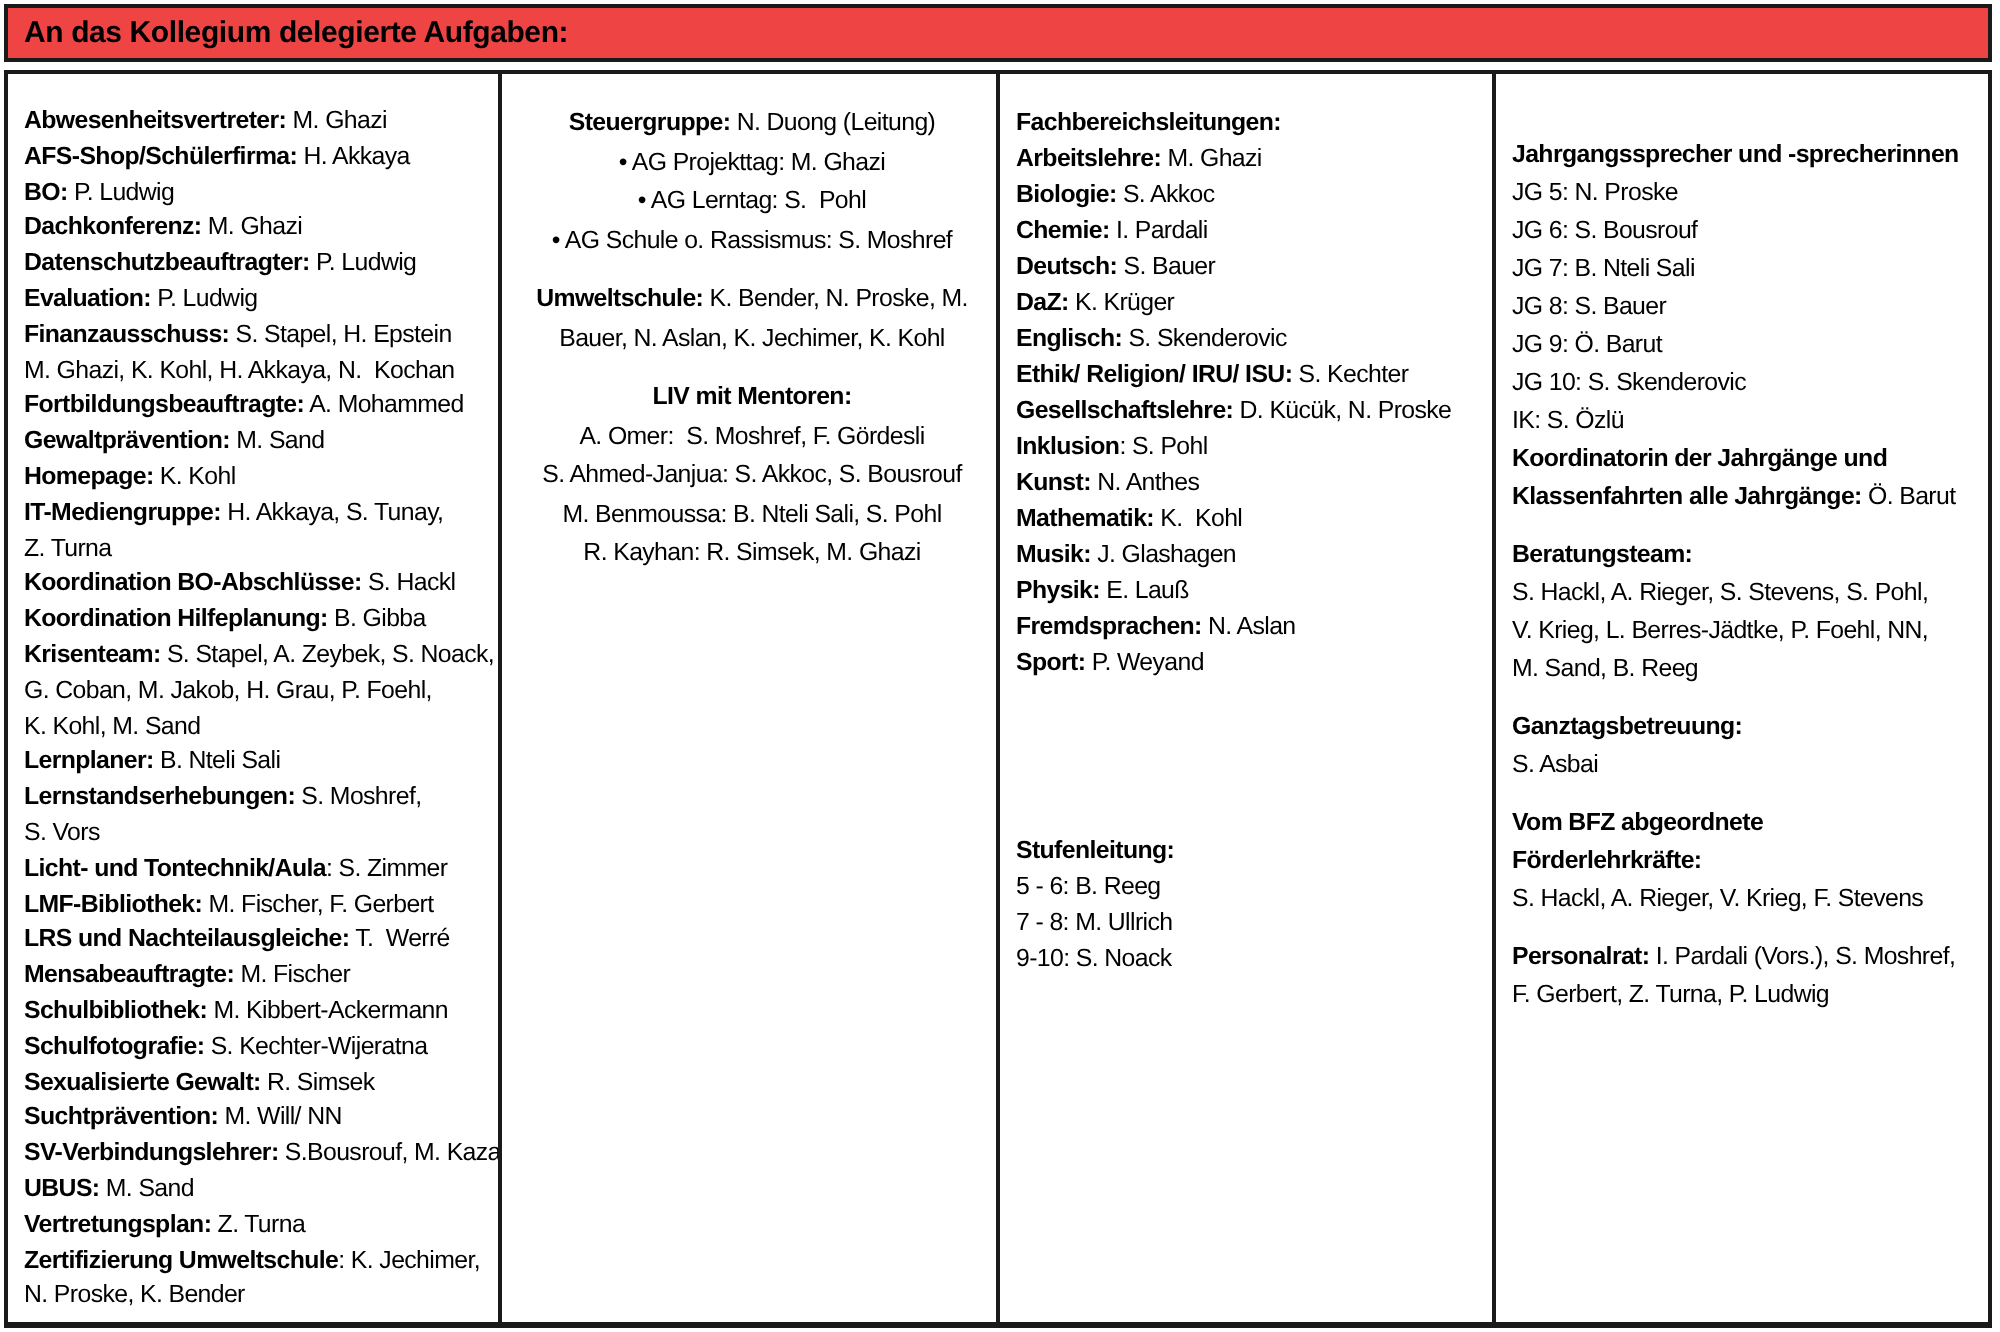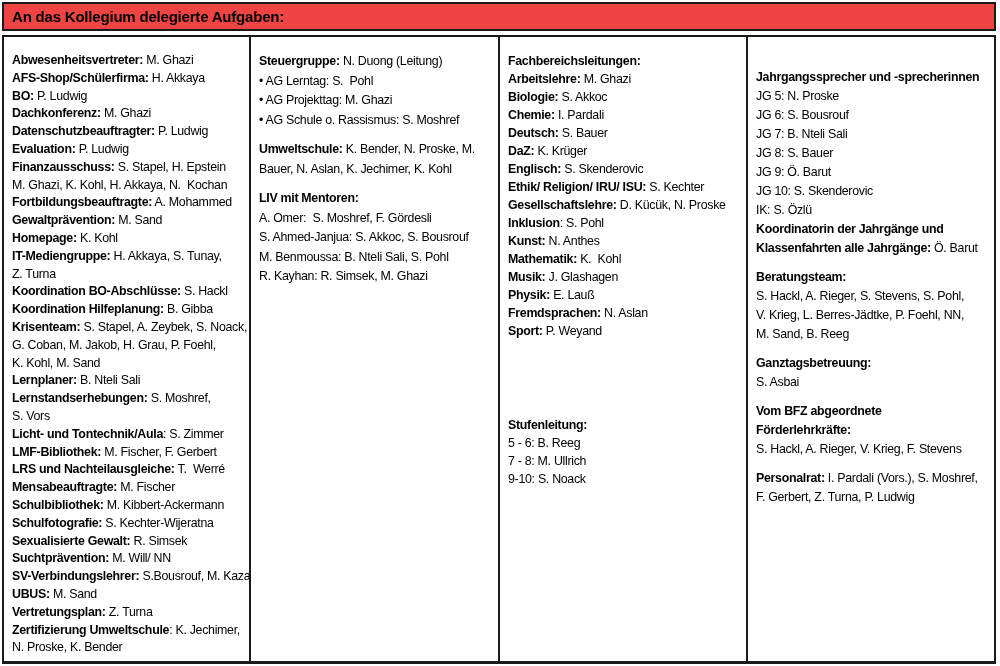--- a/index.html
+++ b/index.html
@@ -20,21 +20,21 @@
   }
   .col{box-sizing:border-box;overflow:hidden;padding:15px 5px 0 8px;}
   .col-1{width:247px;border-right:2px solid #1a1a1a;}
   .col-2{width:249px;border-right:2px solid #1a1a1a;}
   .col-3{width:248px;border-right:2px solid #1a1a1a;}
   .col-4{flex:1;margin-top:16px;}
   .line{
     margin:0;white-space:pre;font-size:12.4px;letter-spacing:-0.3px;
     line-height:17.8px;
   }
-  .col-2 .line{line-height:19.5px;}
+  .col-2 .line{line-height:19.5px;text-align:center;}
   .col-3 .line{line-height:18px;}
   .col-4 .line{line-height:19px;}
   .b{font-weight:bold;}
   .g1{margin-top:10px;}
   .g2{margin-top:76px;}
 </style>
 </head>
 <body>
 
 <div class="title-bar">
@@ -73,22 +73,22 @@
       <p class="line"><span class="b">Sexualisierte Gewalt:</span> R. Simsek</p>
       <p class="line"><span class="b">Suchtprävention:</span> M. Will/ NN</p>
       <p class="line"><span class="b">SV-Verbindungslehrer:</span> S.Bousrouf, M. Kazar</p>
       <p class="line"><span class="b">UBUS:</span> M. Sand</p>
       <p class="line"><span class="b">Vertretungsplan:</span> Z. Turna</p>
       <p class="line"><span class="b">Zertifizierung Umweltschule</span>: K. Jechimer,</p>
       <p class="line">N. Proske, K. Bender</p>
     </div>
   <div class="col col-2">
       <p class="line"><span class="b">Steuergruppe:</span> N. Duong (Leitung)</p>
+      <p class="line">• AG Projekttag: M. Ghazi</p>
       <p class="line">• AG Lerntag: S.  Pohl</p>
-      <p class="line">• AG Projekttag: M. Ghazi</p>
       <p class="line">• AG Schule o. Rassismus: S. Moshref</p>
       <p class="line g1"><span class="b">Umweltschule:</span> K. Bender, N. Proske, M.</p>
       <p class="line">Bauer, N. Aslan, K. Jechimer, K. Kohl</p>
       <p class="line g1"><span class="b">LIV mit Mentoren:</span></p>
       <p class="line">A. Omer:  S. Moshref, F. Gördesli</p>
       <p class="line">S. Ahmed-Janjua: S. Akkoc, S. Bousrouf</p>
       <p class="line">M. Benmoussa: B. Nteli Sali, S. Pohl</p>
       <p class="line">R. Kayhan: R. Simsek, M. Ghazi</p>
     </div>
   <div class="col col-3">

